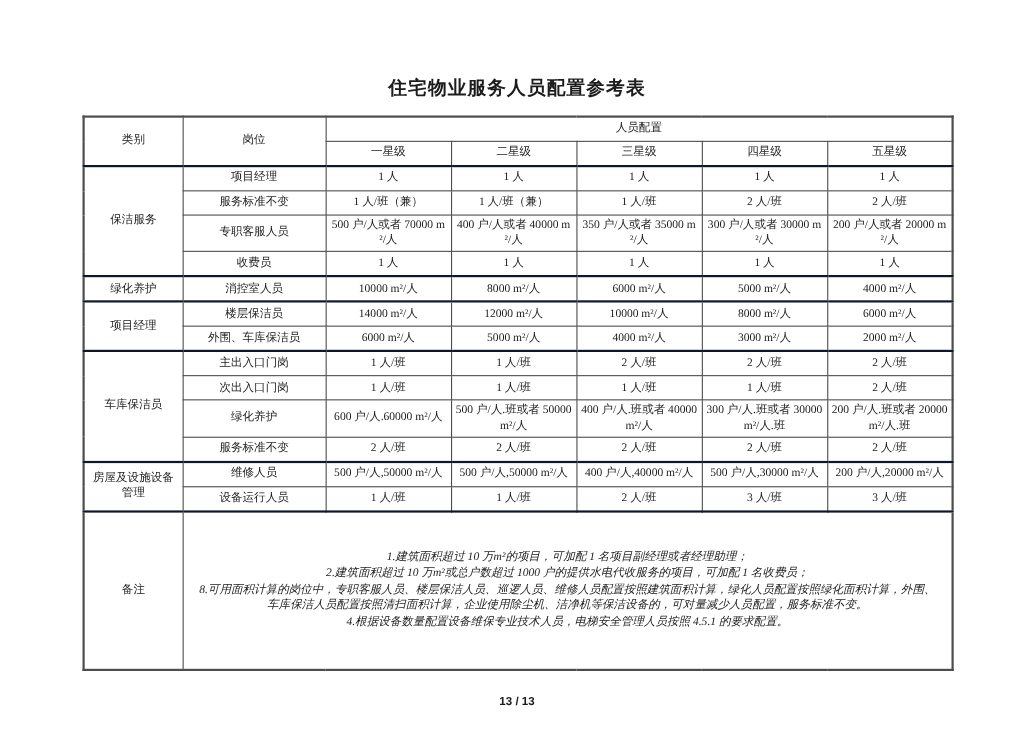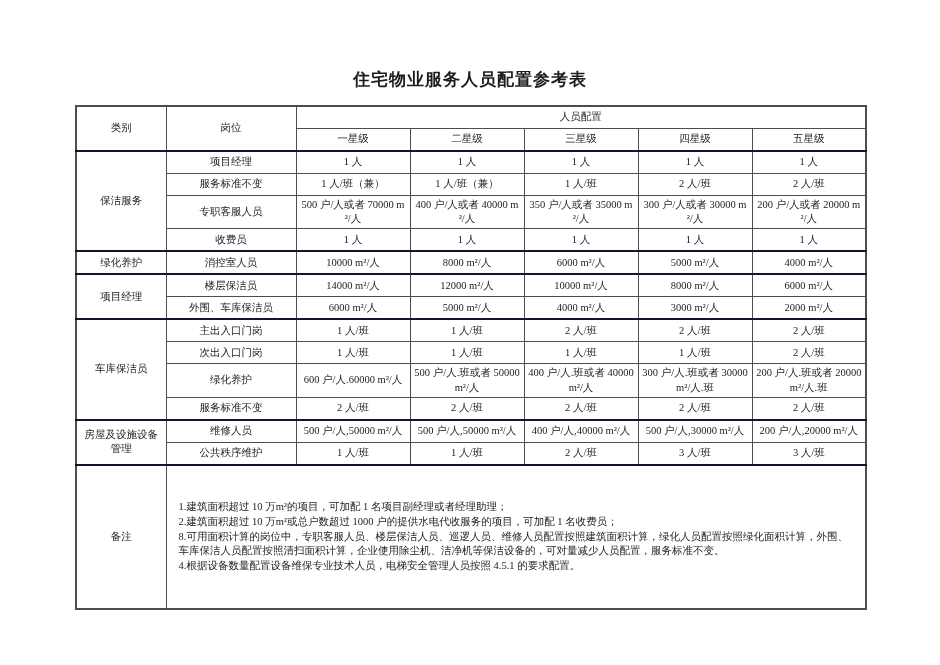--- a/index.html
+++ b/index.html
@@ -19,21 +19,21 @@
     font-size:10.5px; border:2px solid #4d4d4d;
   }
   .config-table th, .config-table td {
     border:1px solid #4d4d4d; text-align:center; vertical-align:middle;
     padding:2px 3px; line-height:1.35; height:17px; font-weight:normal;
     word-break:break-all;
   }
   .config-table thead th { height:17px;font-family:Liberation Serif, serif; }
   .config-table tr.group-start td { border-top:2px solid #0f172a; }
   .config-table td.remarks-cell {
-    height:130px; padding:6px 12px; text-align:left; vertical-align:middle;
+    height:130px; padding:6px 12px; text-align:center; vertical-align:middle;font-style:italic;
   }
   .remarks-cell p { margin:1px 0; }
   .page-number {
     text-align:center; font-size:10.5px; font-weight:bold; margin-top:22px;
     font-family:"Liberation Sans","DejaVu Sans",sans-serif;
   }
 </style>
 </head>
 <body>
 
@@ -161,33 +161,34 @@
           <tr class="group-start">
             <td rowspan="2">房屋及设施设备管理</td>
             <td>维修人员</td>
             <td>500 户/人,50000 m²/人</td>
             <td>500 户/人,50000 m²/人</td>
             <td>400 户/人,40000 m²/人</td>
             <td>500 户/人,30000 m²/人</td>
             <td>200 户/人,20000 m²/人</td>
           </tr>
           <tr>
-            <td>公共秩序维护</td>
+            <td>设备运行人员</td>
             <td>1 人/班</td>
             <td>1 人/班</td>
             <td>2 人/班</td>
             <td>3 人/班</td>
             <td>3 人/班</td>
           </tr>
           <tr class="group-start">
             <td>备注</td>
             <td colspan="6" class="remarks-cell">
               <p>1.建筑面积超过 10 万m²的项目，可加配 1 名项目副经理或者经理助理；</p>
               <p>2.建筑面积超过 10 万m²或总户数超过 1000 户的提供水电代收服务的项目，可加配 1 名收费员；</p>
               <p>8.可用面积计算的岗位中，专职客服人员、楼层保洁人员、巡逻人员、维修人员配置按照建筑面积计算，绿化人员配置按照绿化面积计算，外围、车库保洁人员配置按照清扫面积计算，企业使用除尘机、洁净机等保洁设备的，可对量减少人员配置，服务标准不变。</p>
               <p>4.根据设备数量配置设备维保专业技术人员，电梯安全管理人员按照 4.5.1 的要求配置。</p>
             </td>
           </tr>
         </tbody>
     </table>
   </div>
 
+  <div class="page-number">13 / 13</div>
 </div>
 
 </body></html>

